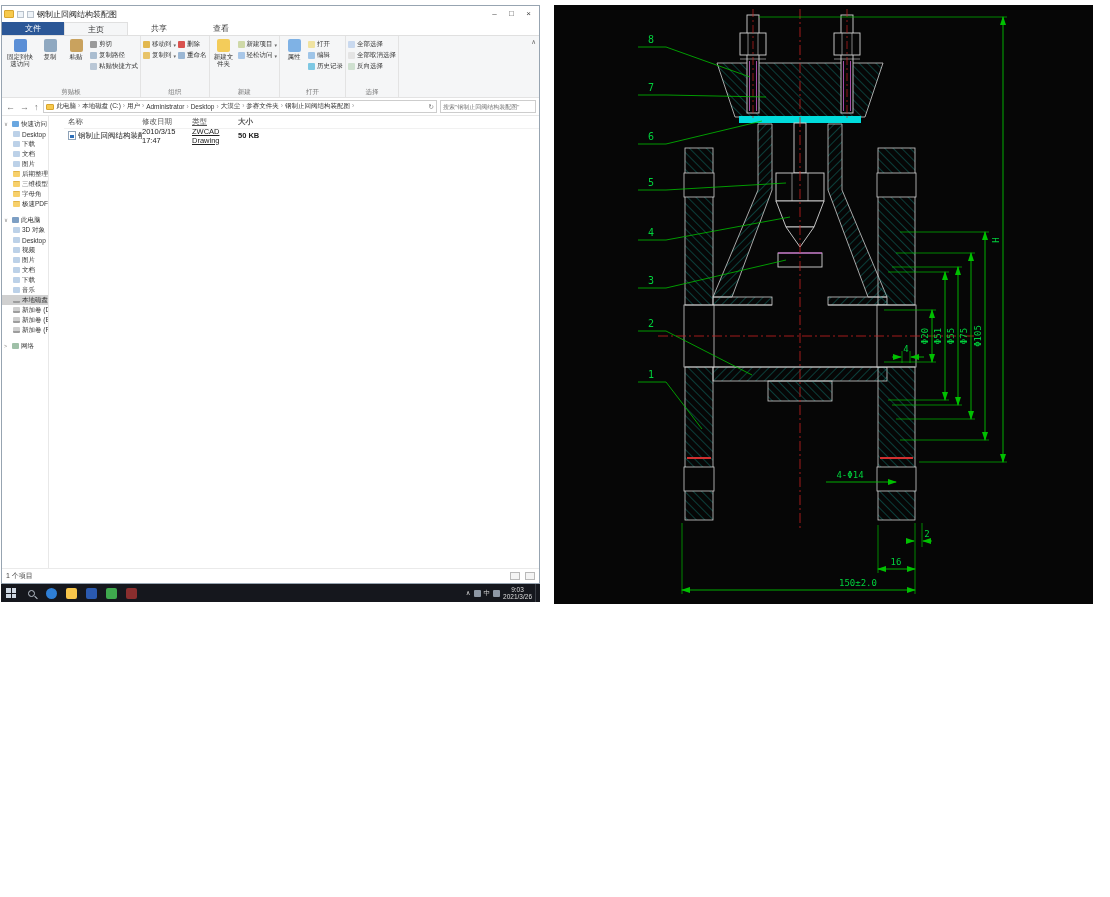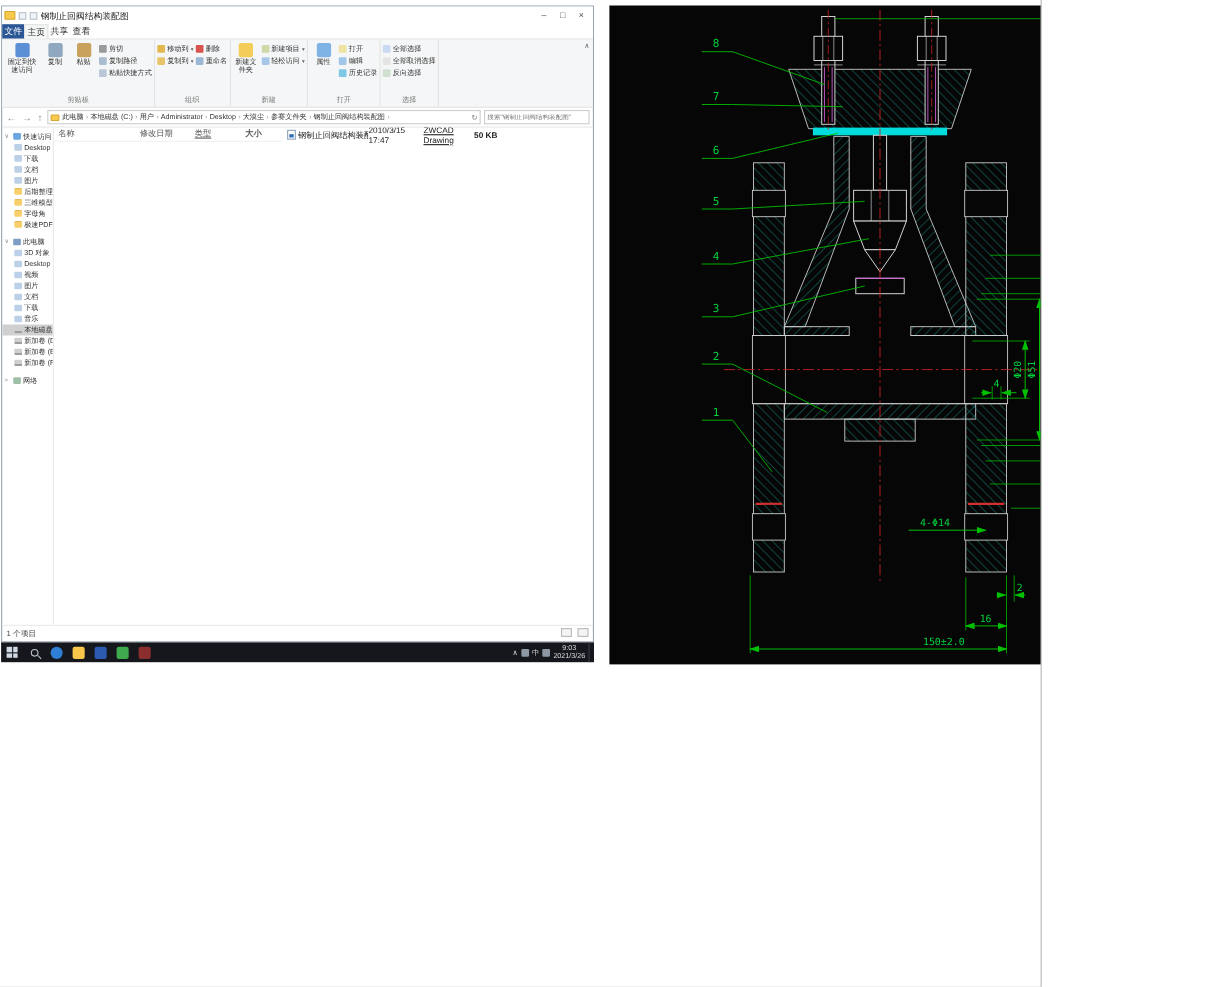--- a/index.html
+++ b/index.html
@@ -1,31 +1,31 @@
 <!DOCTYPE html>
 <html><head>
 <meta charset="utf-8">
 <style>
   * { box-sizing: border-box; margin: 0; padding: 0; }
   body { background: #ffffff; font-family: "Liberation Sans", "DejaVu Sans", sans-serif; }
-  .page { position: relative; width: 946px; height: 897px; background: #fff; outline: 1px solid #b5b5b5; overflow: hidden; }
+  .page { position: relative; width: 1110px; height: 897px; background: #fff; outline: 1px solid #b5b5b5; overflow: hidden; }
 
   
   .lscr { position: absolute; left: 1px; top: 5px; width: 539px; height: 597px; }
   .win { position: absolute; left: 0; top: 0; right: 0; bottom: 18px; background: #fff; border: 1px solid #97a4b1; display: flex; flex-direction: column; }
 
   .tbar { height: 16px; flex: 0 0 auto; display: flex; align-items: center; gap: 3px; padding: 0 2px; background: #fff; }
   .fold { width: 10px; height: 8px; background: #f7c94d; border: 1px solid #d8a52e; border-radius: 1px; }
   .qi { width: 7px; height: 7px; border: 1px solid #b9c2cc; background: #eef3f8; }
   .tbar .title { font-size: 8px; color: #222; white-space: nowrap; overflow: hidden; flex: 1; }
   .wctl { display: flex; }
   .wctl span { width: 17px; text-align: center; font-size: 8px; color: #444; line-height: 16px; }
 
   .tabs { height: 14px; flex: 0 0 auto; display: flex; align-items: stretch; background: #fff; border-bottom: 1px solid #e0e0e0; font-size: 8px; }
-  .tab { padding: 1px 2px; color: #333; display: flex; align-items: center; }
+  .tab { padding: 1px 23px; color: #333; display: flex; align-items: center; }
   .tab.file { background: #2b5797; color: #fff; }
   .tab.active { background: #f5f6f7; border: 1px solid #e0e0e0; border-bottom: none; }
 
   .ribbon { height: 62px; flex: 0 0 auto; background: #f5f6f7; border-bottom: 1px solid #e3e3e3; display: flex; font-size: 6.5px; color: #333; overflow: hidden; }
   .rg { display: flex; flex-direction: column; border-right: 1px solid #e3e3e3; padding: 1px 2px 0; }
   .rrow { flex: 1; display: flex; gap: 2px; align-items: flex-start; }
   .glabel { text-align: center; color: #777; height: 10px; line-height: 10px; }
   .bb { width: 24px; display: flex; flex-direction: column; align-items: center; text-align: center; gap: 1px; padding-top: 2px; line-height: 1.1; }
   .bb.w32 { width: 32px; }
   .bi { width: 13px; height: 13px; border-radius: 2px; }
@@ -58,21 +58,21 @@
   .ni.sel { background: #d0d0d0; }
   .chev { color: #888; font-size: 5.5px; width: 6px; flex: 0 0 auto; }
   .fi { width: 7px; height: 6px; flex: 0 0 auto; border-radius: 1px; }
   .fi.folder { background: #f7d06b; border-top: 1px solid #e0b448; }
   .fi.star { background: #6aa7e0; }
   .fi.pc { background: #7d9fc4; }
   .fi.drive { background: #cfcfcf; border-bottom: 2px solid #9d9d9d; }
   .fi.net { background: #9fc0a8; }
   .fi.lib { background: #bcd1e8; }
 
-  .main { flex: 1; display: flex; flex-direction: row; font-size: 7.5px; }
+  .main { flex: 1; display: flex; flex-direction: column; font-size: 7.5px; margin-left: 15px; }
   .cols { display: flex; height: 13px; align-items: center; color: #555; padding-left: 4px; border-bottom: 1px solid #f1f1f1; }
   .c-name { width: 74px; } .c-date { width: 50px; } .c-type { width: 46px; text-decoration: underline; } .c-size { width: 34px; font-weight: bold; }
   .frow { display: flex; height: 13px; align-items: center; padding-left: 4px; color: #222; }
   .dwg { width: 8px; height: 9px; background: #fff; border: 1px solid #8fa3b8; margin-right: 2px; position: relative; flex: 0 0 auto; }
   .dwg::after { content: ""; position: absolute; left: 1px; top: 3px; width: 4px; height: 3px; background: #2f6fb8; }
   .frow .fname { width: 64px; overflow: hidden; white-space: nowrap; }
 
   .status { height: 15px; flex: 0 0 auto; border-top: 1px solid #eaeaea; display: flex; align-items: center; justify-content: space-between; font-size: 7px; color: #444; padding: 0 4px; }
   .vt { width: 10px; height: 8px; border: 1px solid #b9b9b9; display: inline-block; margin-left: 3px; background: #f4f4f4; }
 

